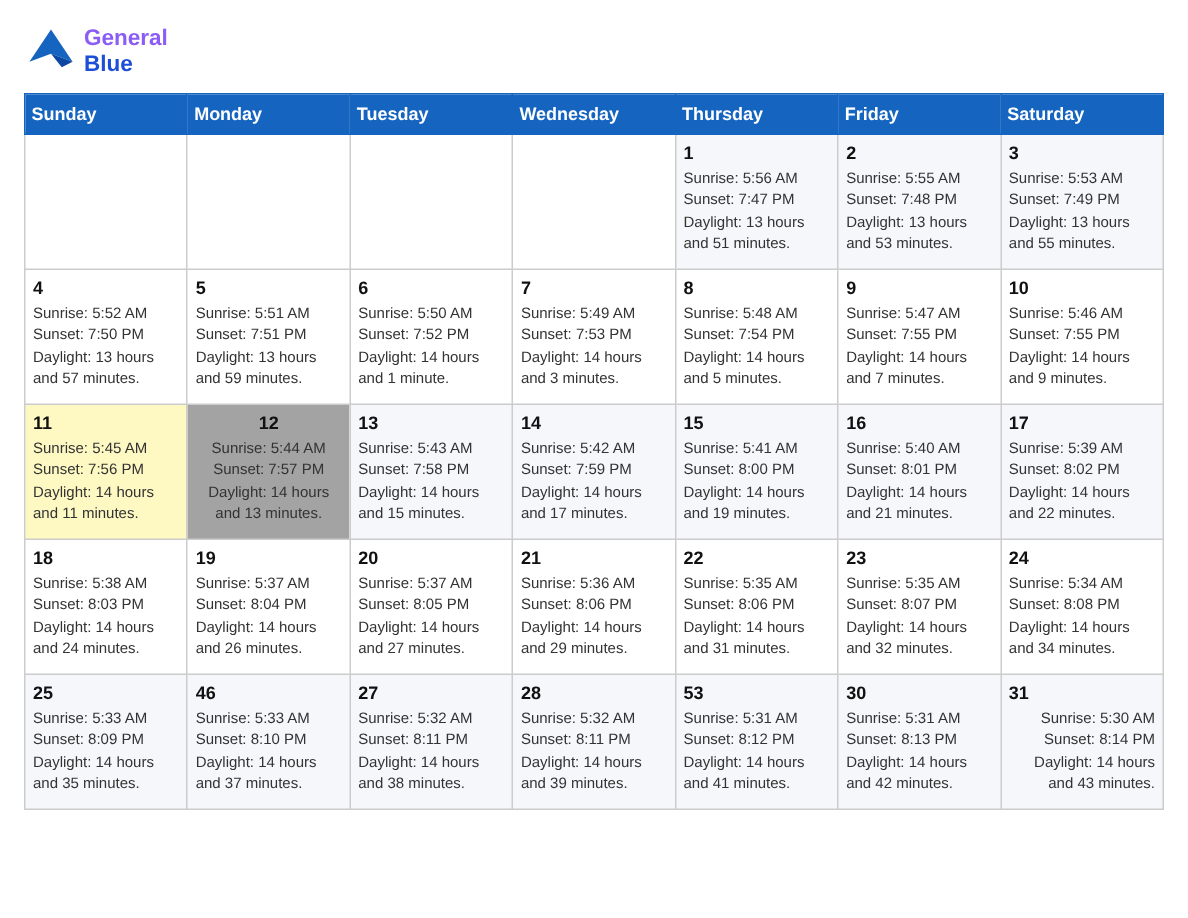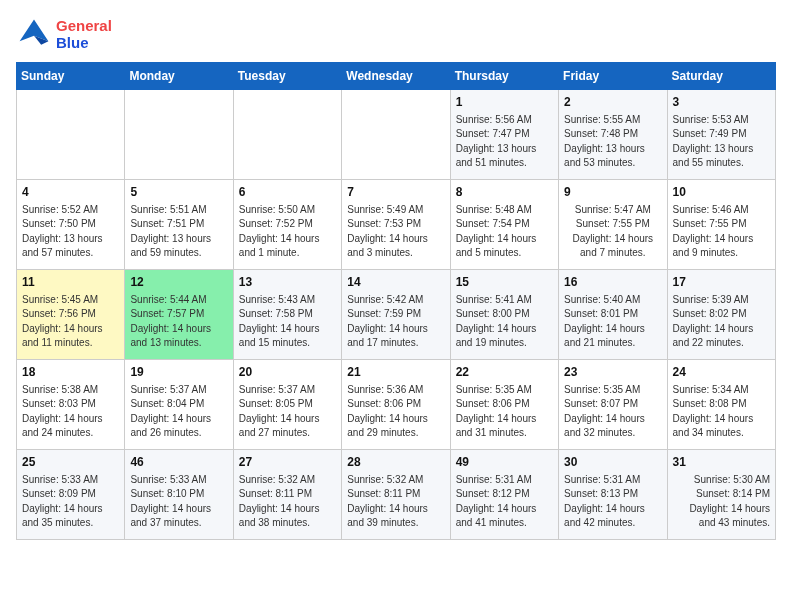--- a/index.html
+++ b/index.html
@@ -83,21 +83,21 @@
 <body>
 
 <div class="header">
   <div class="logo">
     <svg class="logo-icon" viewBox="0 0 40 40">
 
       <polygon points="20,4 36,28 20,22 4,28" fill="#1565c0"></polygon>
       <polygon points="20,22 36,28 28,32" fill="#0d47a1"></polygon>
     </svg>
     <div>
-      <div style="font-weight:bold;font-size:15px;color:#ef4444;">General</div>
+      <div style="font-weight:bold;font-size:15px;color:#8b5cf6;">General</div>
       <div style="font-weight:bold;font-size:15px;color:#1d4ed8;">Blue</div>
     </div>
   </div>
   <div class="title-block">
     <div class="month-title"></div>
     <div class="location"></div>
   </div>
 </div>
 
 <table class="calendar">
@@ -171,42 +171,42 @@
         </td>
         <td style="background: rgb(255, 255, 255);">
           <span class="day-num">8</span>
           <div class="day-info" style="white-space: pre-line;">Sunrise: 5:48 AM
 Sunset: 7:54 PM
 Daylight: 14 hours
 and 5 minutes.</div>
         </td>
         <td style="background: rgb(255, 255, 255);">
           <span class="day-num">9</span>
-          <div class="day-info" style="white-space: pre-line; text-align: center;">Sunrise: 5:47 AM
+          <div class="day-info" style="white-space: pre-line;">Sunrise: 5:47 AM
 Sunset: 7:55 PM
 Daylight: 14 hours
 and 7 minutes.</div>
         </td>
         <td style="background: rgb(255, 255, 255);">
           <span class="day-num">10</span>
           <div class="day-info" style="white-space: pre-line;">Sunrise: 5:46 AM
 Sunset: 7:55 PM
 Daylight: 14 hours
 and 9 minutes.</div>
         </td>
       </tr>
       <tr>
         <td style="background: #fef9c3;">
           <span class="day-num">11</span>
           <div class="day-info" style="white-space: pre-line;">Sunrise: 5:45 AM
 Sunset: 7:56 PM
 Daylight: 14 hours
 and 11 minutes.</div>
         </td>
-        <td style="background: #86efac;">
+        <td style="background: #a3a3a3; text-align: center;">
           <span class="day-num">12</span>
           <div class="day-info" style="white-space: pre-line;">Sunrise: 5:44 AM
 Sunset: 7:57 PM
 Daylight: 14 hours
 and 13 minutes.</div>
         </td>
         <td style="background: rgb(245, 247, 250);">
           <span class="day-num">13</span>
           <div class="day-info" style="white-space: pre-line;">Sunrise: 5:43 AM
 Sunset: 7:58 PM
@@ -316,21 +316,21 @@
 and 38 minutes.</div>
         </td>
         <td style="background: rgb(245, 247, 250);">
           <span class="day-num">28</span>
           <div class="day-info" style="white-space: pre-line;">Sunrise: 5:32 AM
 Sunset: 8:11 PM
 Daylight: 14 hours
 and 39 minutes.</div>
         </td>
         <td style="background: rgb(245, 247, 250);">
-          <span class="day-num">49</span>
+          <span class="day-num">53</span>
           <div class="day-info" style="white-space: pre-line;">Sunrise: 5:31 AM
 Sunset: 8:12 PM
 Daylight: 14 hours
 and 41 minutes.</div>
         </td>
         <td style="background: rgb(245, 247, 250);">
           <span class="day-num">30</span>
           <div class="day-info" style="white-space: pre-line;">Sunrise: 5:31 AM
 Sunset: 8:13 PM
 Daylight: 14 hours

